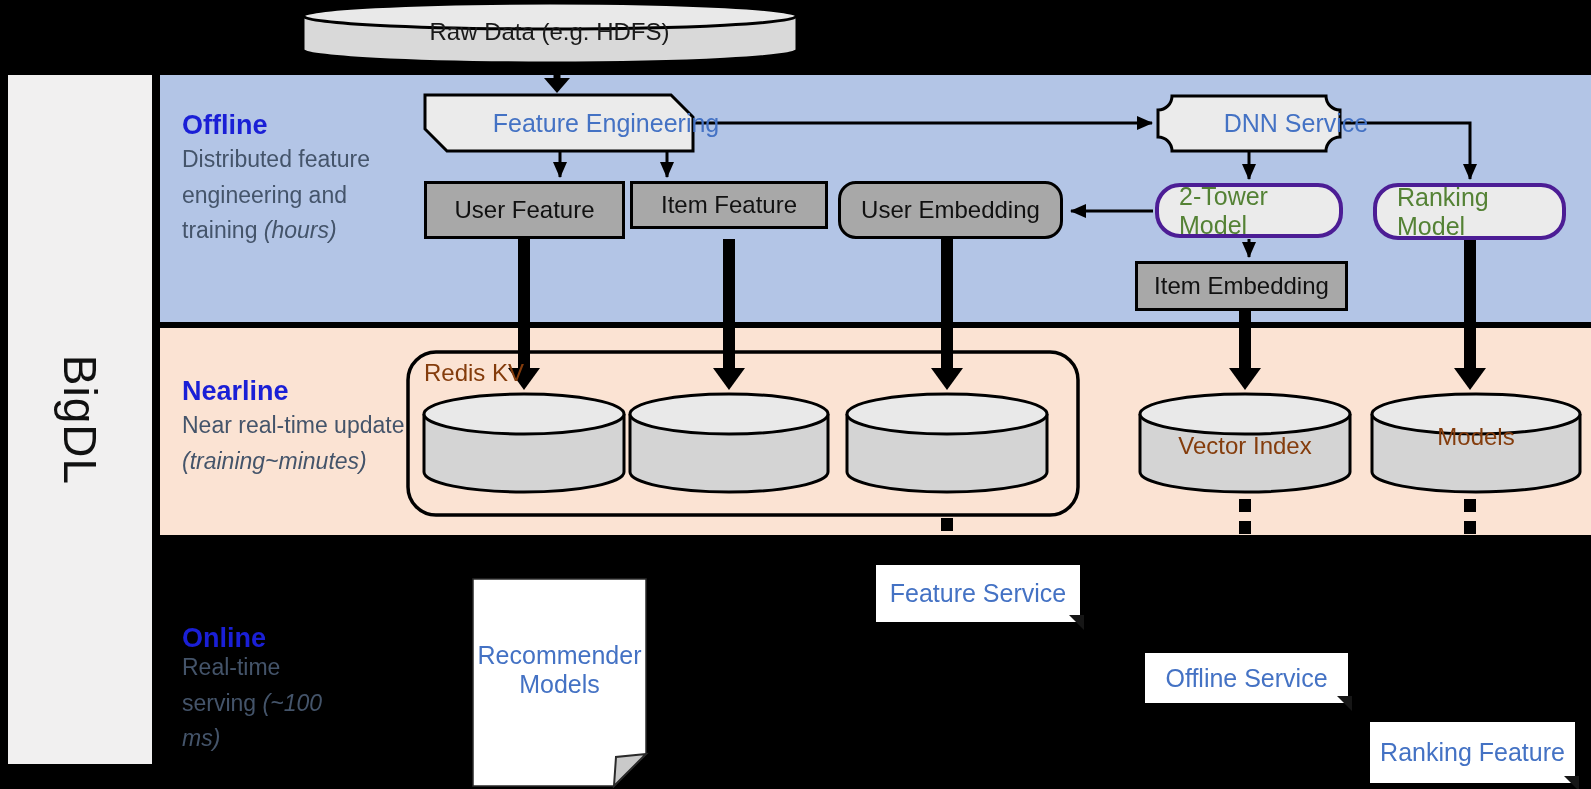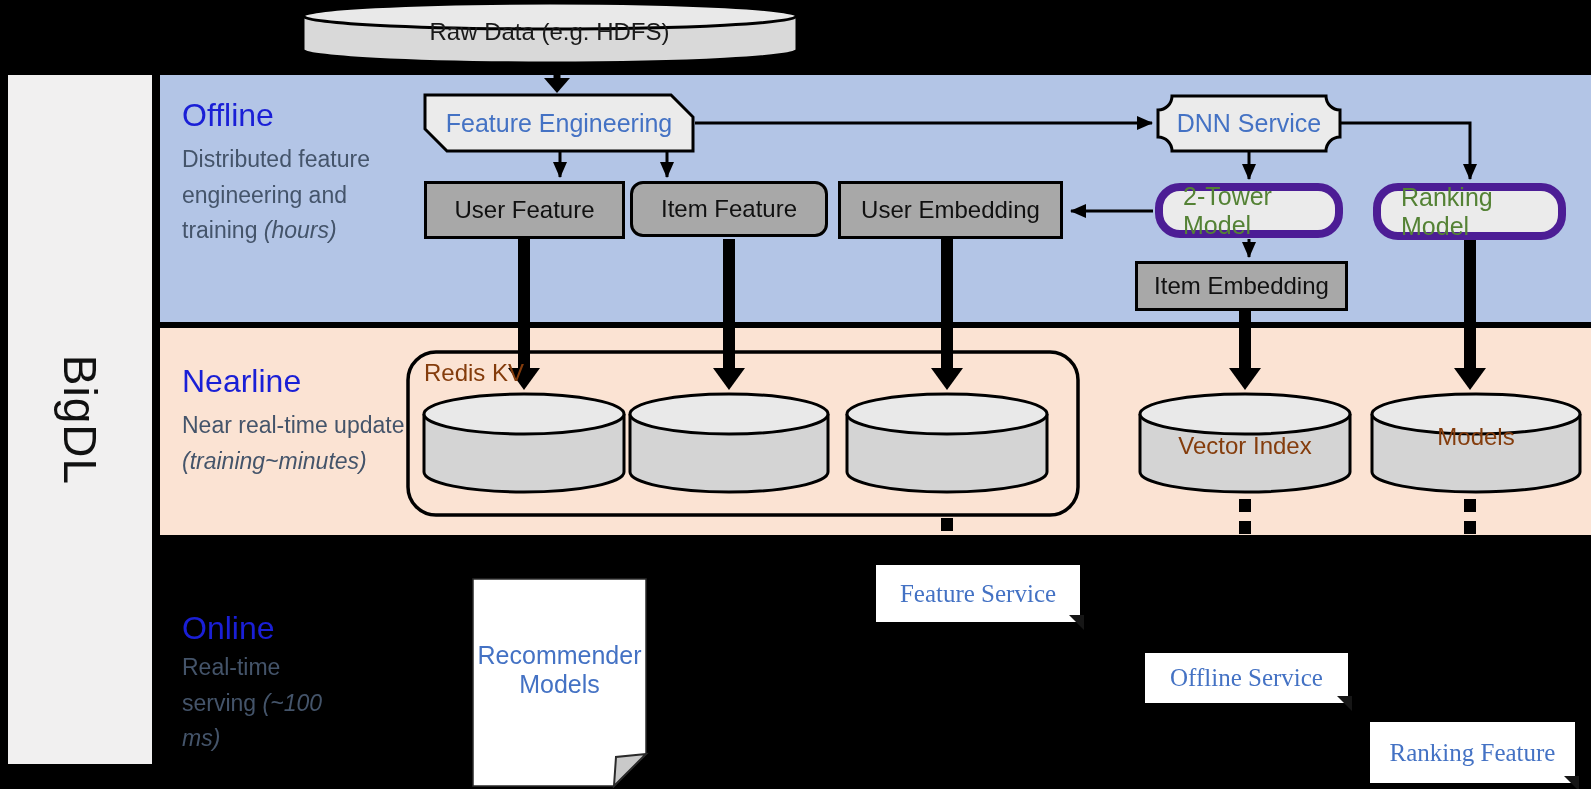--- a/index.html
+++ b/index.html
@@ -15,31 +15,31 @@
   #band-nearline{top:328px;height:207px;background:var(--nearline_bg);}
   #sidebar{position:absolute;left:8px;top:75px;width:144px;height:689px;background:var(--sidebar_gray);}
   #brand{position:absolute;left:80px;top:420px;width:300px;height:60px;
          transform:translate(-50%,-50%) rotate(90deg);
          font-size:46px;color:#111;display:flex;align-items:center;justify-content:center;letter-spacing:1px;}
   svg{position:absolute;left:0;top:0;}
   .lbl{position:absolute;display:flex;align-items:center;justify-content:center;
        text-align:center;line-height:1.15;}
   .graybox{position:absolute;background:var(--box_gray);border:3px solid #000;box-sizing:border-box;
            display:flex;align-items:center;justify-content:center;font-size:24px;color:#111;}
-  .roundbox{position:absolute;background:var(--shape_light);border:8px solid #4c1d95;border-radius:25px;
+  .roundbox{position:absolute;background:var(--shape_light);border:4px solid #4c1d95;border-radius:25px;
             box-sizing:border-box;display:flex;align-items:center;justify-content:center;
             font-size:25px;color:var(--green);padding-left:20px;}
   .svcbox{position:absolute;background:#fff;display:flex;align-items:center;justify-content:center;
-          font-size:25px;color:var(--accent_blue);font-family:Liberation Serif, serif;}
+          font-size:25px;color:var(--accent_blue);}
   .svcbox::after{content:'';position:absolute;right:-4px;bottom:-8px;width:0;height:0;
                  border-top:15px solid #161616;border-left:15px solid transparent;}
-  .sect-title{position:absolute;font-size:32px;color:var(--title_blue);font-weight:normal;}
+  .sect-title{position:absolute;font-size:27px;color:var(--title_blue);font-weight:bold;margin-top:13px;}
   .sect-sub{position:absolute;font-size:23px;color:var(--slate);line-height:1.55;}
   .sect-sub .it{font-style:italic;}
-  .accentlbl{color:var(--accent_blue);font-size:25px;}
+  .accentlbl{color:var(--accent_blue);font-size:25px;margin-left:47px;}
   .brownlbl{color:var(--brown);font-size:24px;}
 </style>
 </head>
 <body>
 
 <div id="canvas">
 
   <div class="band" id="band-offline"></div>
   <div class="band" id="band-nearline"></div>
   <div id="sidebar"></div>
@@ -145,22 +145,22 @@
   <div class="sect-title" style="left:182px;top:610px;">Online</div>
   <div class="sect-sub" style="left:182px;top:650px;width:140px;">
     <span>Real-time serving</span>
     <span class="it">(~100 ms)</span>
   </div>
 
   <div class="lbl accentlbl" style="left:425px;top:95px;width:268px;height:56px;">Feature Engineering</div>
   <div class="lbl accentlbl" style="left:1158px;top:96px;width:182px;height:55px;">DNN Service</div>
 
   <div class="graybox" style="left:424px;top:181px;width:201px;height:58px;">User Feature</div>
-  <div class="graybox" style="left:630px;top:181px;width:198px;height:56px;border-radius:13px;">Item Feature</div>
-  <div class="graybox" style="left:838px;top:181px;width:225px;height:58px;">User Embedding</div>
+  <div class="graybox" style="left:630px;top:181px;width:198px;height:48px;">Item Feature</div>
+  <div class="graybox" style="left:838px;top:181px;width:225px;height:58px;border-radius:18px;">User Embedding</div>
 
   <div class="roundbox" style="left:1155px;top:183px;width:188px;height:55px;">2-Tower Model</div>
   <div class="roundbox" style="left:1373px;top:183px;width:193px;height:57px;">Ranking Model</div>
 
   <div class="graybox" style="left:1135px;top:261px;width:213px;height:50px;">Item Embedding</div>
 
   <div class="lbl brownlbl" style="left:424px;top:358px;width:130px;height:30px;justify-content:flex-start;">Redis KV</div>
   <div class="lbl brownlbl" style="left:1140px;top:428px;width:210px;height:36px;">Vector Index</div>
   <div class="lbl brownlbl" style="left:1372px;top:419px;width:208px;height:36px;">Models</div>
 

